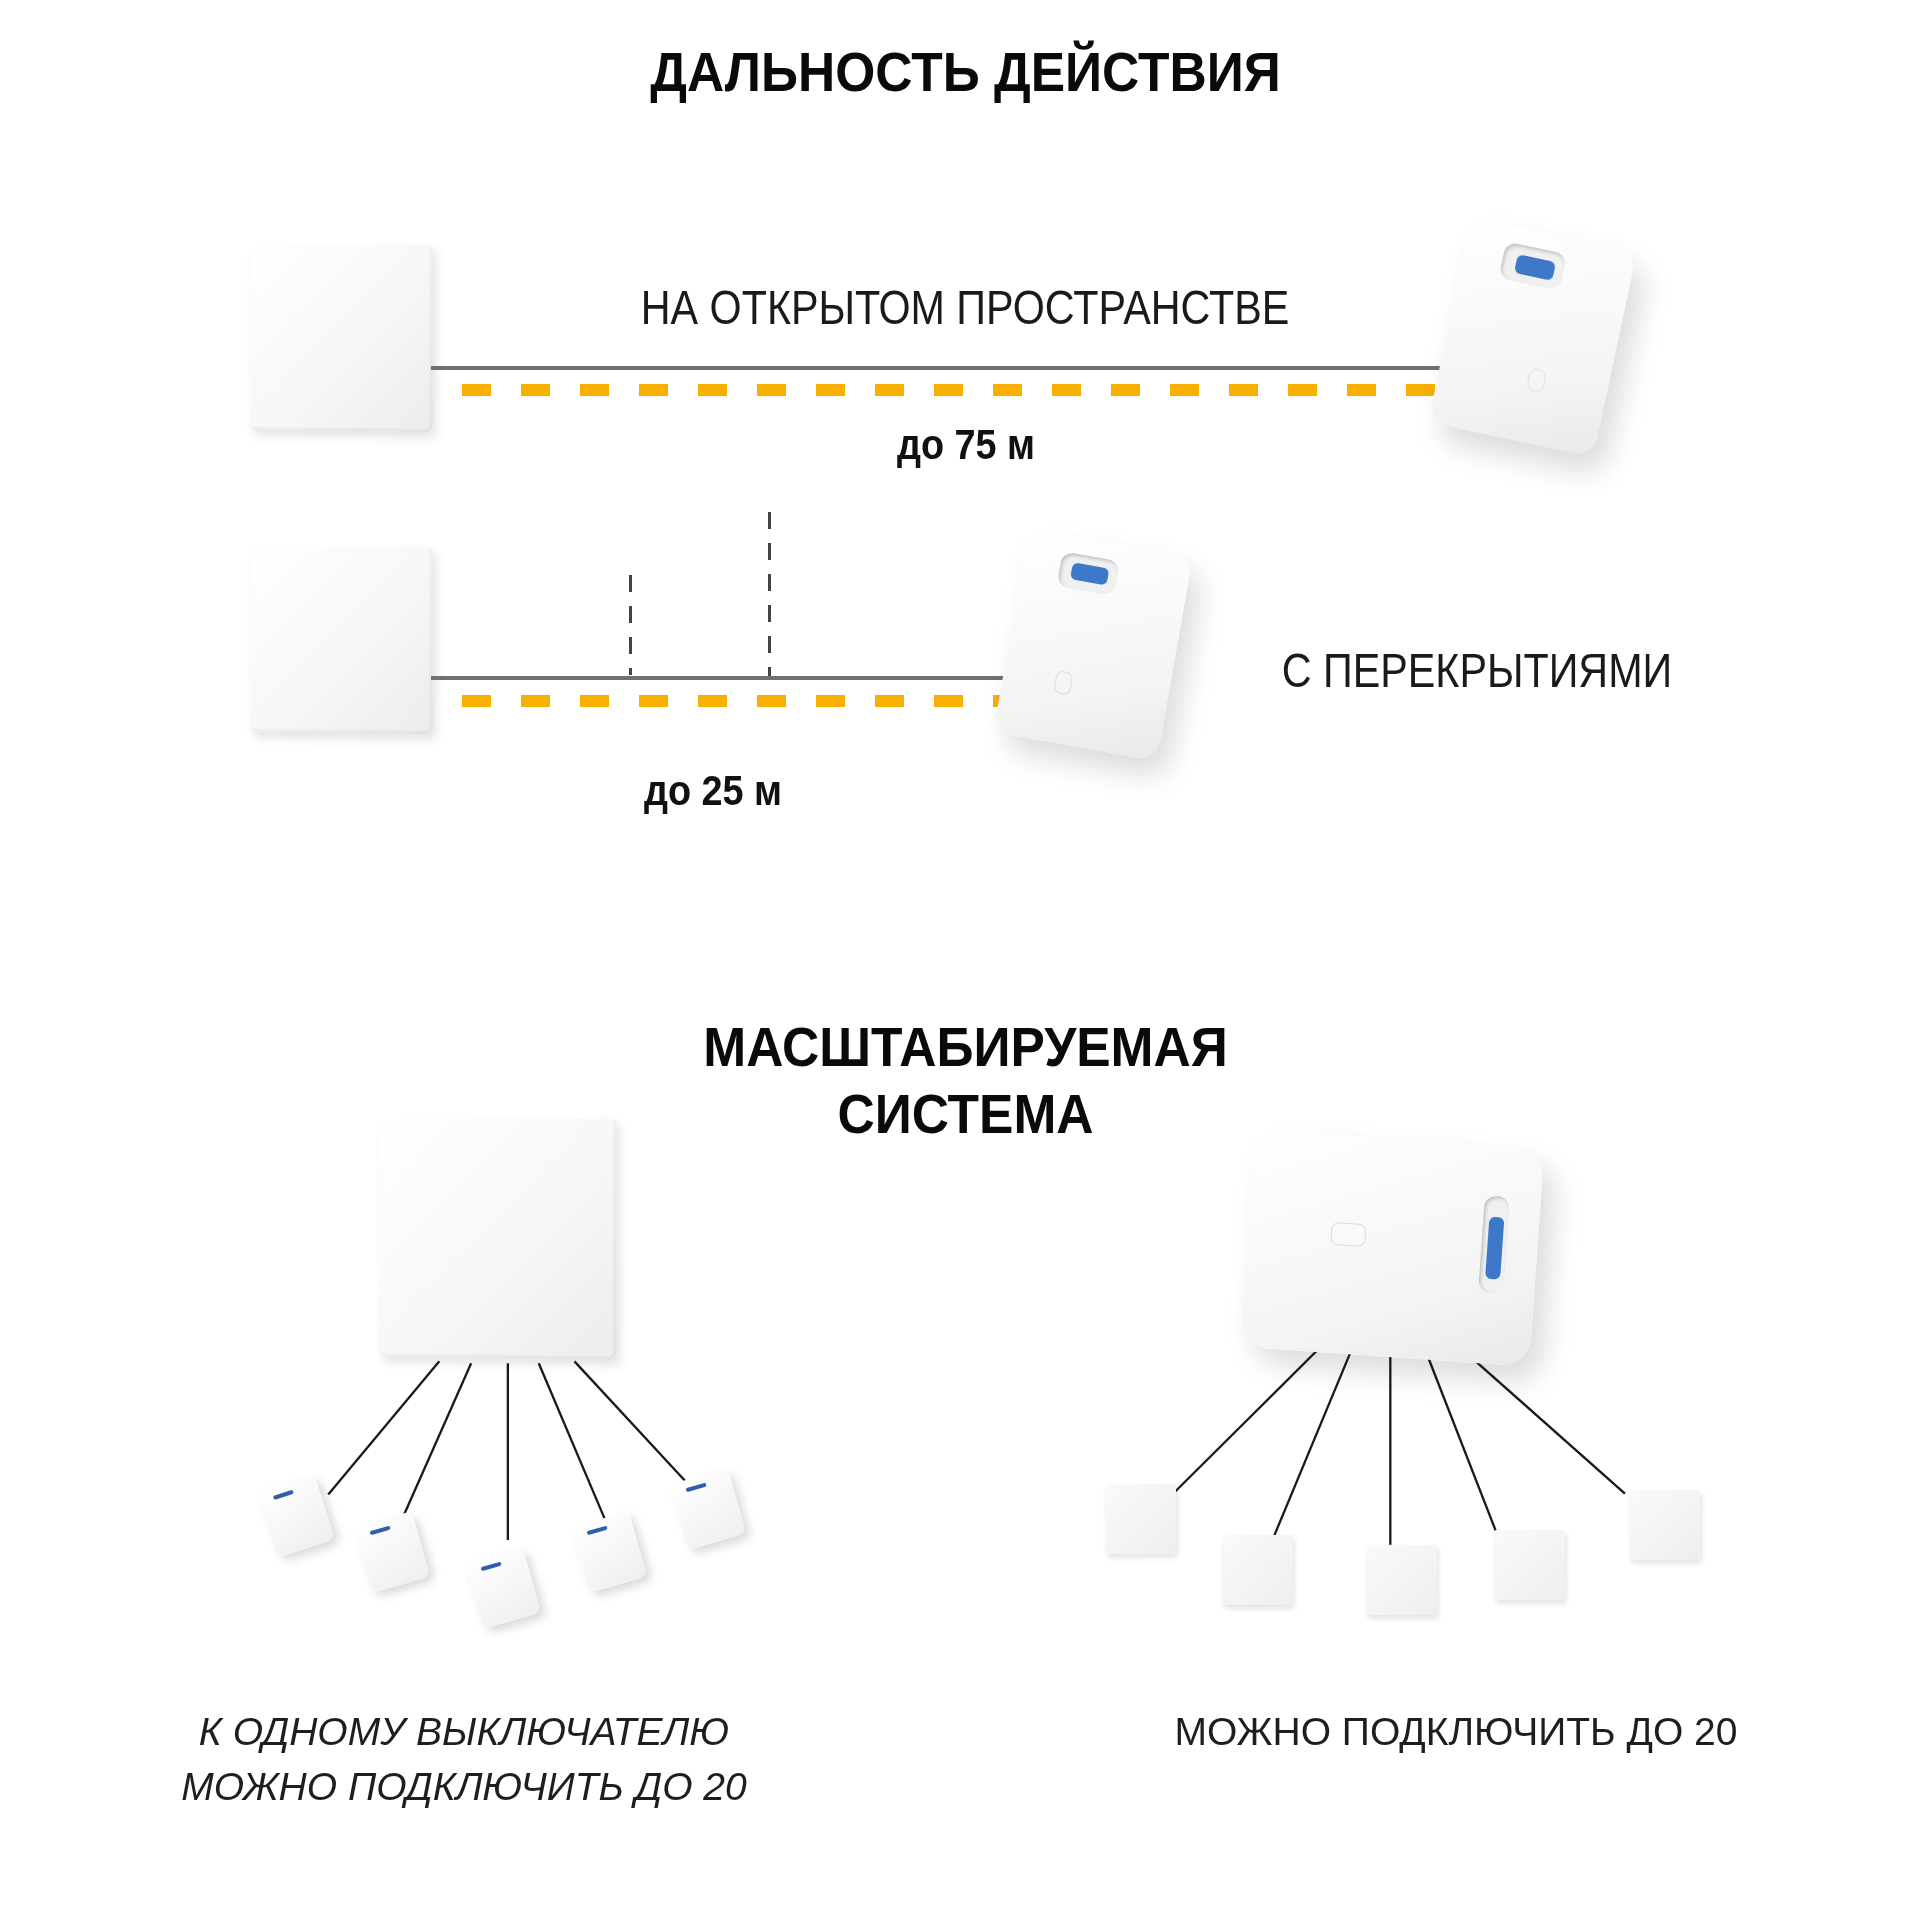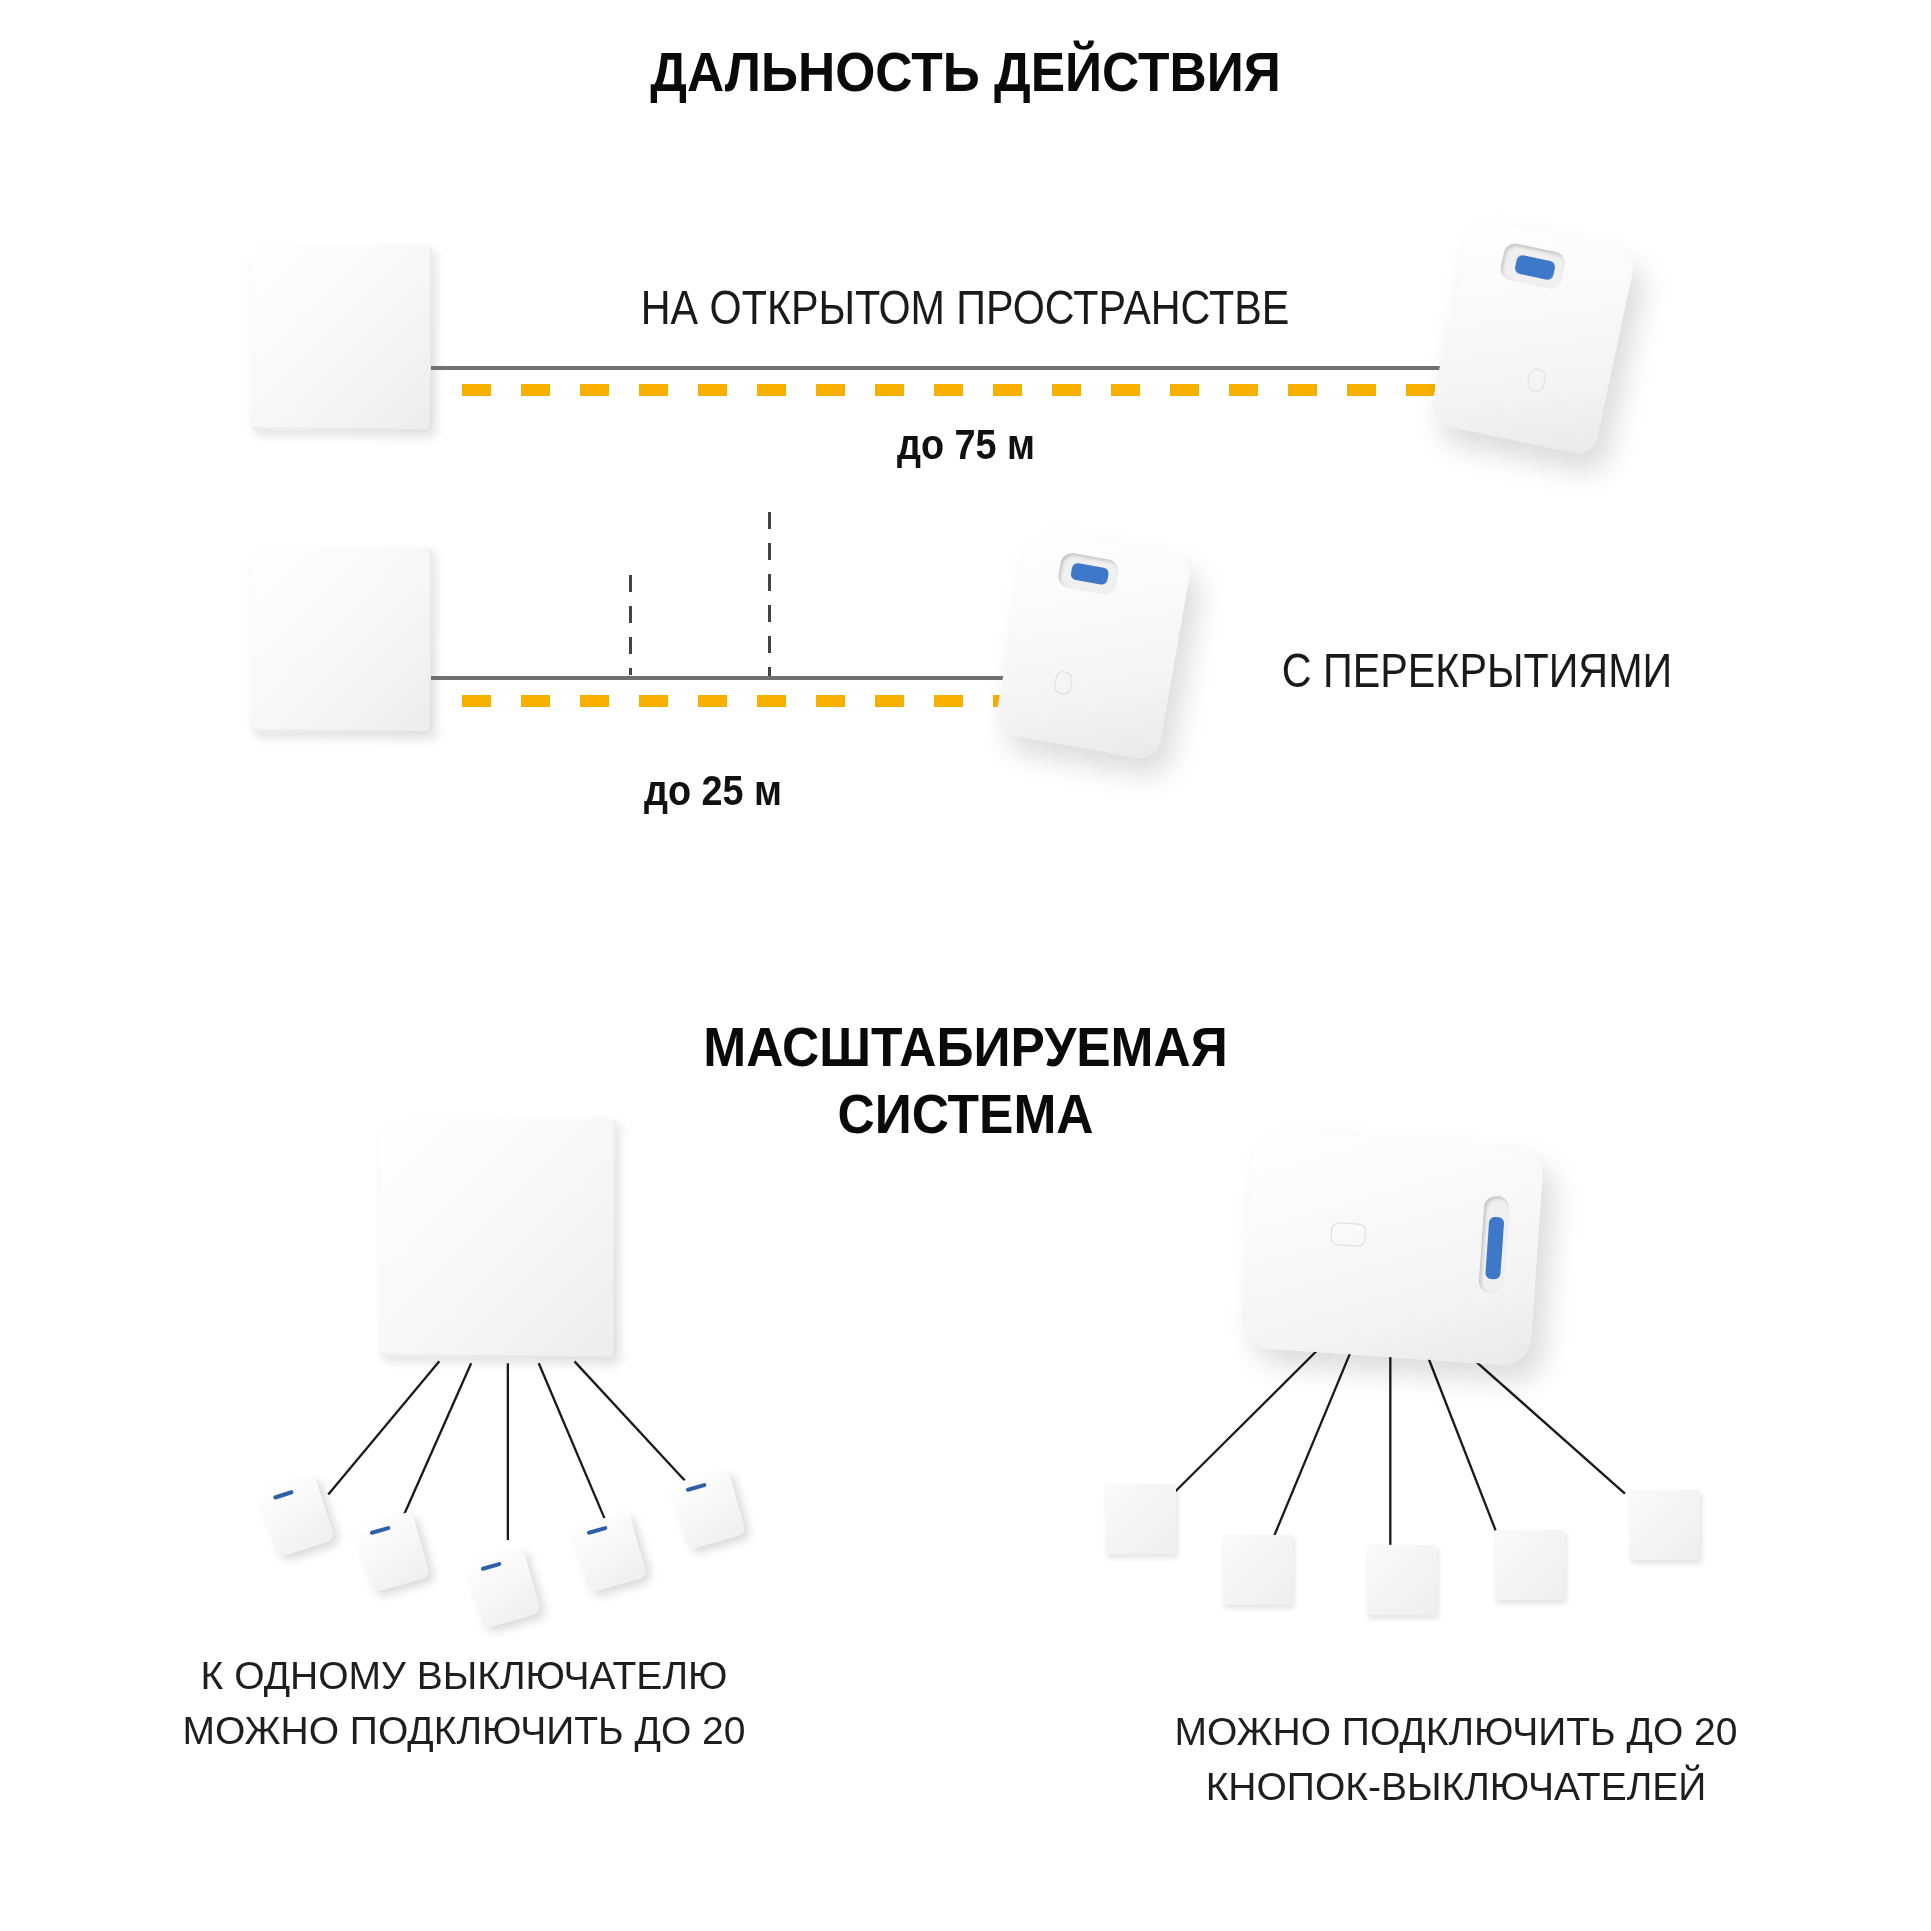--- a/index.html
+++ b/index.html
@@ -108,21 +108,20 @@
       <i style="left:5.8px; top:21px; width:15.4px; height:62px;"></i>
     </div>
   <div class="btn" style="left:83px; top:87px; width:33px; height:21px;"></div>
 </div>
 <div class="mini-panel" style="left:1106px; top:1484px;"></div>
 <div class="mini-panel" style="left:1223px; top:1535px;"></div>
 <div class="mini-panel" style="left:1367px; top:1545px;"></div>
 <div class="mini-panel" style="left:1495px; top:1530px;"></div>
 <div class="mini-panel" style="left:1630px; top:1490px;"></div>
 
-<div class="caption" style="left:126px; top:1648px; width:676px;">
+<div class="caption" style="left:126px; top:1704px; width:676px;font-style:italic;">
   <div>К ОДНОМУ ВЫКЛЮЧАТЕЛЮ</div>
   <div>МОЖНО ПОДКЛЮЧИТЬ ДО 20</div>
 </div>
 <div class="caption" style="left:1118px; top:1704px; width:676px;">
   <div>МОЖНО ПОДКЛЮЧИТЬ ДО 20</div>
-  <div>КНОПОК-ВЫКЛЮЧАТЕЛЕЙ</div>
 </div>
 
 
 </body></html>

